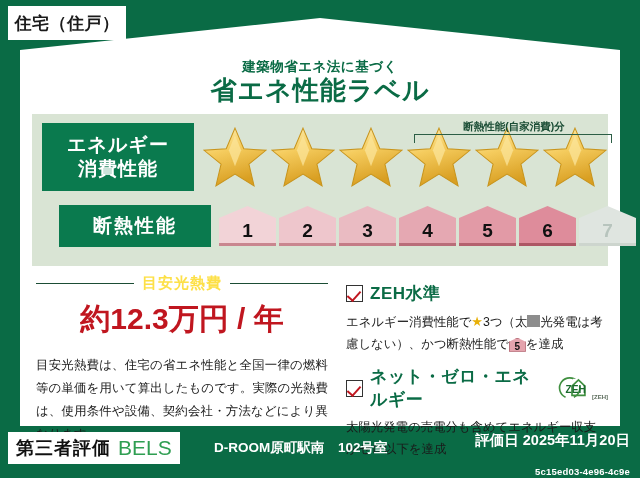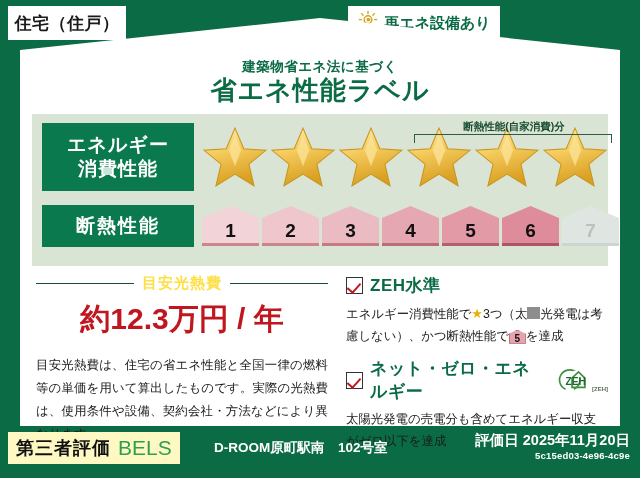--- a/index.html
+++ b/index.html
@@ -59,21 +59,21 @@
   .row{position:absolute;left:0;width:576px;display:flex;align-items:center;}
   #row-energy{top:8px;height:70px;}
   #row-insul{top:88px;height:48px;}
 
   .row-label{
     background:#0a7a4e;color:#ffffff;font-weight:bold;
     display:flex;flex-direction:column;align-items:center;justify-content:center;
     box-sizing:border-box;flex:0 0 auto;
   }
   #label-energy{width:152px;height:68px;margin-left:10px;font-size:19px;line-height:1.25;letter-spacing:1px;}
-  #label-insul{width:152px;height:42px;margin-left:10px;font-size:19px;letter-spacing:2px;}
+  #label-insul{width:152px;height:42px;margin-left:27px;font-size:19px;letter-spacing:2px;}
 
   
   #stars{display:flex;align-items:center;gap:2px;margin-left:8px;}
   .star{width:66px;height:64px;display:block;}
 
   
   #solar-note{
     position:absolute;left:378px;top:-2px;width:208px;text-align:center;
     font-size:10.5px;font-weight:bold;color:#1b4d35;white-space:nowrap;
   }
@@ -110,21 +110,21 @@
   #cost-value{
     margin-top:6px;text-align:center;
     font-size:30px;font-weight:bold;color:#c0161f;letter-spacing:0px;
   }
   #cost-note{
     margin-top:14px;font-size:12.4px;line-height:1.85;color:#1a1a1a;
     text-align:justify;
   }
 
   .crit{margin-bottom:10px;}
-  .crit-head{display:flex;align-items:center;gap:7px;}
+  .crit-head{display:flex;align-items:center;gap:7px;margin-top:8px;}
   .checkbox{
     width:17px;height:17px;border:1.6px solid #333;background:#fff;
     position:relative;flex:0 0 auto;box-sizing:border-box;
   }
   .checkbox::after{
     content:"";position:absolute;left:3px;top:2px;width:6px;height:11px;
     border:solid #c0161f;border-width:0 2.6px 2.6px 0;transform:rotate(42deg);
   }
   .crit-title{font-size:17px;font-weight:bold;color:#0a6b45;letter-spacing:0.5px;}
   .crit-body{margin-top:6px;font-size:12.4px;line-height:1.75;color:#1a1a1a;}
@@ -135,68 +135,51 @@
     border:1px solid #b9757f;box-sizing:border-box;
     clip-path:polygon(0 28%, 50% 0, 100% 28%, 100% 100%, 0 100%);
     font-size:10px;font-weight:bold;color:#111;text-align:center;line-height:15px;
     vertical-align:-2px;
   }
   #zeh-logo{display:inline-flex;align-items:flex-end;gap:1px;vertical-align:-5px;margin-left:3px;}
 
   
   #bottom{position:absolute;left:0;bottom:0;width:640px;height:52px;}
   #bels-chip{
-    position:absolute;left:8px;top:6px;height:32px;background:#fef9c3;
+    position:absolute;left:8px;top:6px;height:32px;background:#ffffff;
     display:flex;align-items:center;padding:0 8px;gap:7px;box-sizing:border-box;
   }
   #bels-chip .ja{font-size:18px;font-weight:bold;color:#111111;letter-spacing:1px;}
   #bels-chip .bels{font-size:21px;font-weight:normal;color:#2f9e52;letter-spacing:0px;}
   #bldg-name{
     position:absolute;left:214px;top:13px;
     font-size:13.5px;font-weight:bold;color:#ffffff;
   }
   #room-no{
     position:absolute;left:338px;top:13px;
     font-size:13.5px;font-weight:bold;color:#ffffff;
   }
   #eval-date{
     position:absolute;right:10px;top:5px;text-align:right;
     font-size:14.5px;font-weight:bold;color:#ffffff;
   }
   #eval-id{
-    position:absolute;right:10px;top:24px;text-align:center;
+    position:absolute;right:10px;top:40px;text-align:center;
     font-size:9.5px;font-weight:bold;color:#ffffff;letter-spacing:0.2px;
   }
 </style>
 </head>
 <body>
 
 <div id="label-root">
 
   <div class="chip" id="chip-house">
     <span>住宅（住戸）</span>
   </div>
 
-  <div class="chip" id="chip-renew">
-    <span>
-      <svg width="22" height="22" viewBox="0 0 24 24">
-        <g stroke="#d8a322" stroke-width="1.5" stroke-linecap="round">
-          <line x1="12" y1="1.5" x2="12" y2="4"></line>
-          <line x1="5" y1="4" x2="6.6" y2="5.8"></line>
-          <line x1="19" y1="4" x2="17.4" y2="5.8"></line>
-          <line x1="2.5" y1="10.5" x2="4.8" y2="10.5"></line>
-          <line x1="21.5" y1="10.5" x2="19.2" y2="10.5"></line>
-        </g>
-        <circle cx="12" cy="10.5" r="4.2" fill="none" stroke="#d8a322" stroke-width="1.6"></circle>
-        <path d="M10.6 8.6h2.2a1.9 1.9 0 0 1 0 3.8h-2.2z" fill="#d8a322"></path>
-        <path d="M3 19.5q9-6 18 0" fill="none" stroke="#3a2f10" stroke-width="1.5" stroke-linecap="round"></path>
-      </svg>
-    </span>
-    <span class="txt">再エネ設備あり</span>
-  </div>
 
   <div id="card">
     <div id="card-bg"></div>
     <div id="card-inner">
 
       <div id="title-main">省エネ性能ラベル</div>
       <div id="title-sub">建築物省エネ法に基づく</div>
 
       <div id="perf">
 

